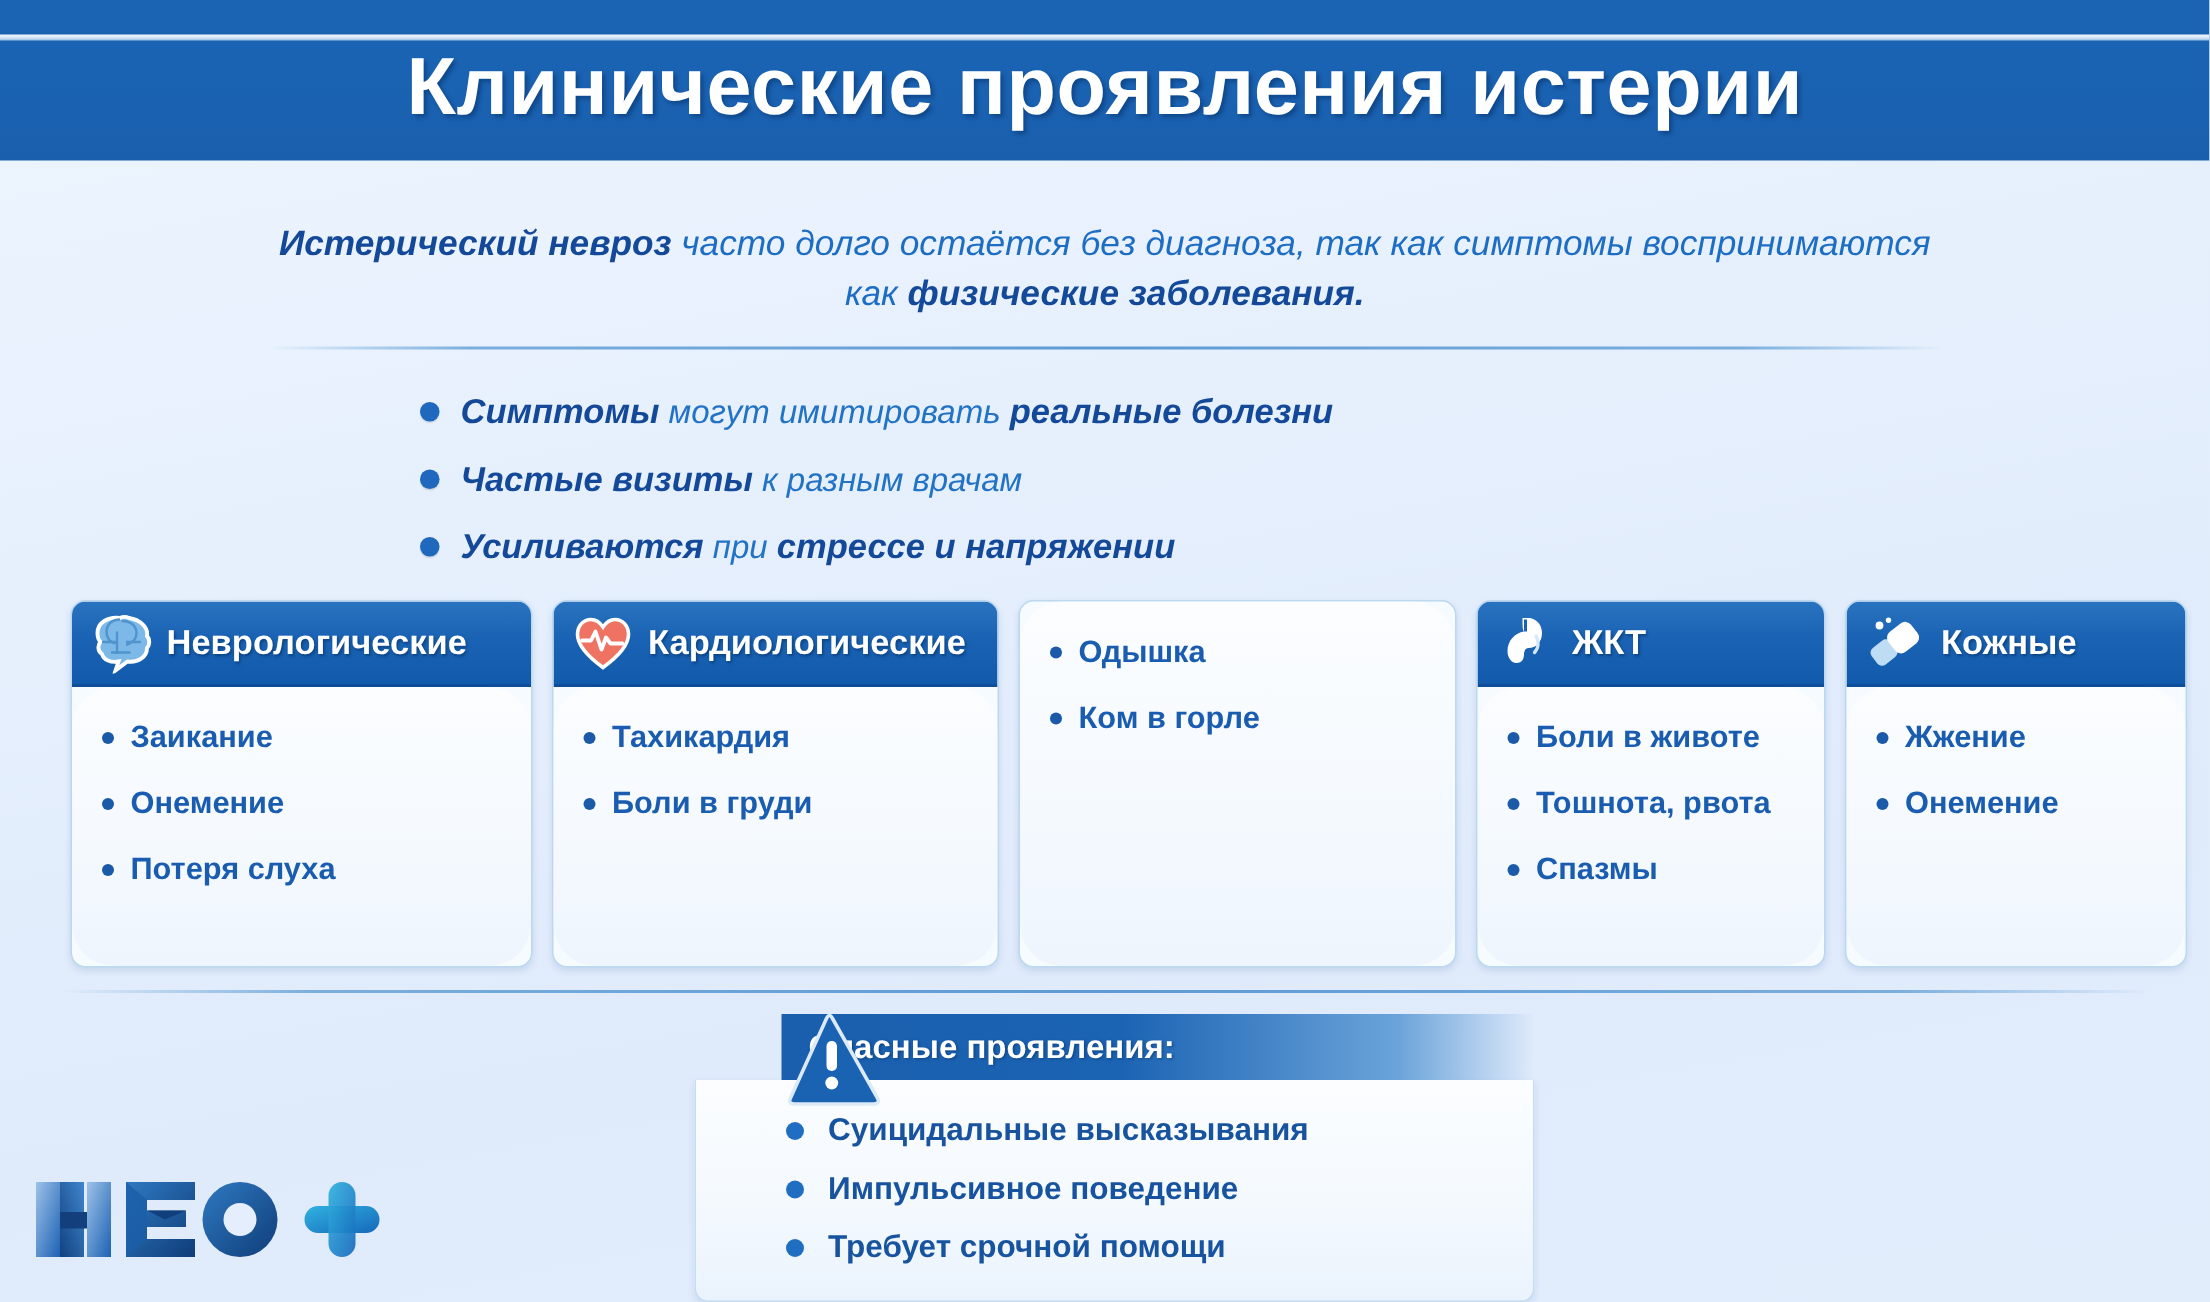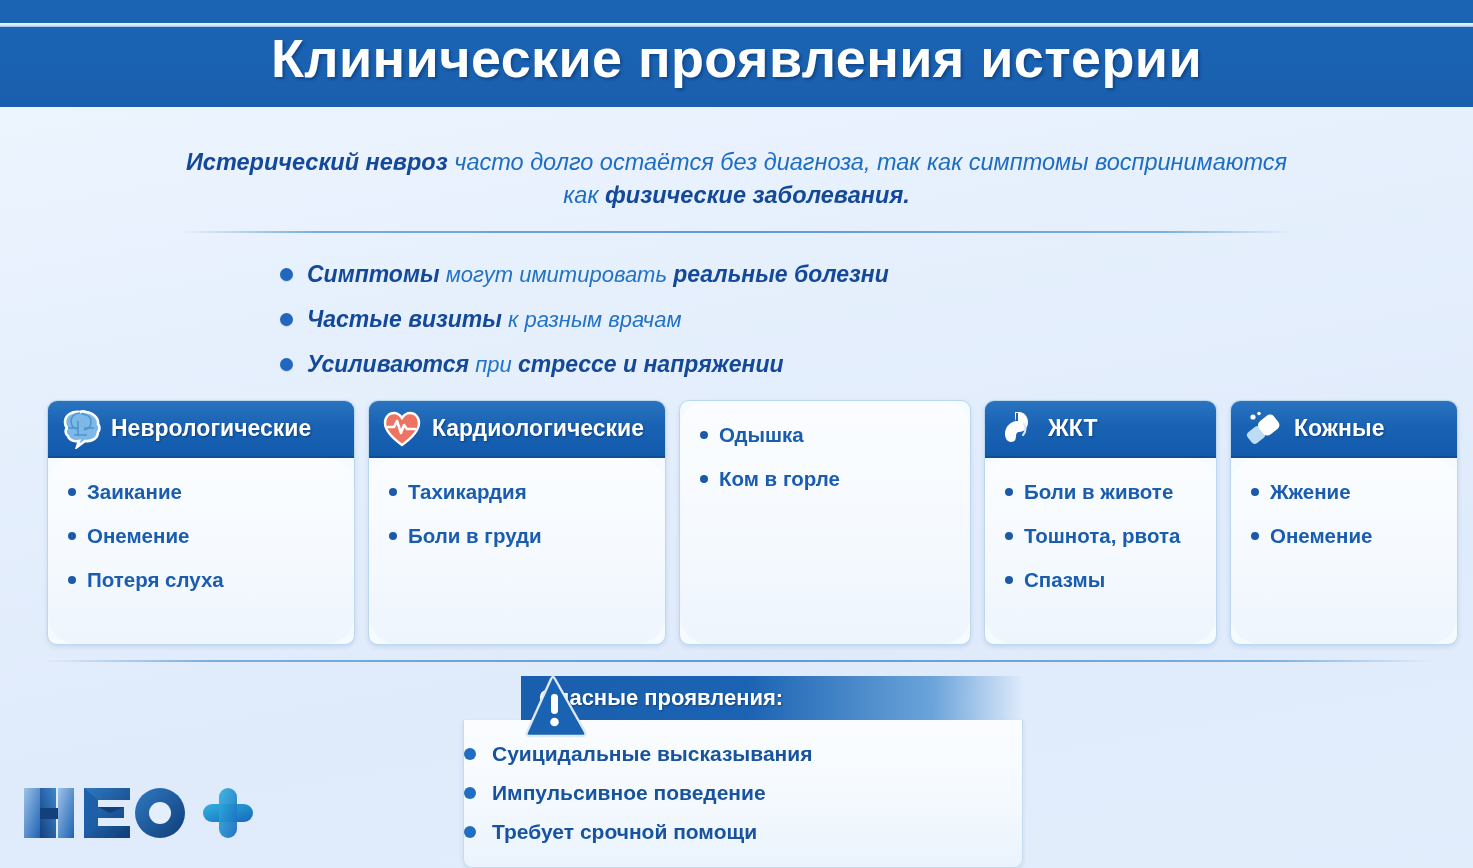--- a/index.html
+++ b/index.html
@@ -73,21 +73,21 @@
   .warn{position:absolute;left:463px;top:676px;width:560px;}
   .warn-head{position:relative;height:44px;margin-left:58px;
     background:linear-gradient(90deg,#1a5fae 0%,#1b63b3 45%,#6ba4da 82%,rgba(190,219,243,0) 100%);
     display:flex;align-items:center;padding-left:18px;}
   .warn-title{color:#fff;font-size:22px;font-weight:bold;
     text-shadow:1px 1px 2px rgba(0,35,80,.45);}
   .warn-tri{position:absolute;left:0;top:-2px;width:72px;height:66px;}
   .warn-body{border:1px solid #c3dcf1;border-top:none;border-radius:0 0 9px 9px;
     background:linear-gradient(180deg,#fbfdff 0%,#f4f9fe 55%,#eaf3fd 100%);
     padding:14px 0 16px 0;box-shadow:0 2px 4px rgba(60,110,170,.14);}
-  .w-row{display:flex;align-items:center;height:39px;}
+  .w-row{display:flex;align-items:center;height:39px;padding-left:60px;}
   .w-dot{width:12px;height:12px;border-radius:50%;background:#1f6ec2;margin-right:16px;flex:none;}
   .w-text{font-size:21px;font-weight:bold;color:#17539f;}
 
   
   .logo{position:absolute;left:18px;top:782px;width:240px;height:62px;}
 </style>
 </head>
 <body>
 
 <div class="page">

